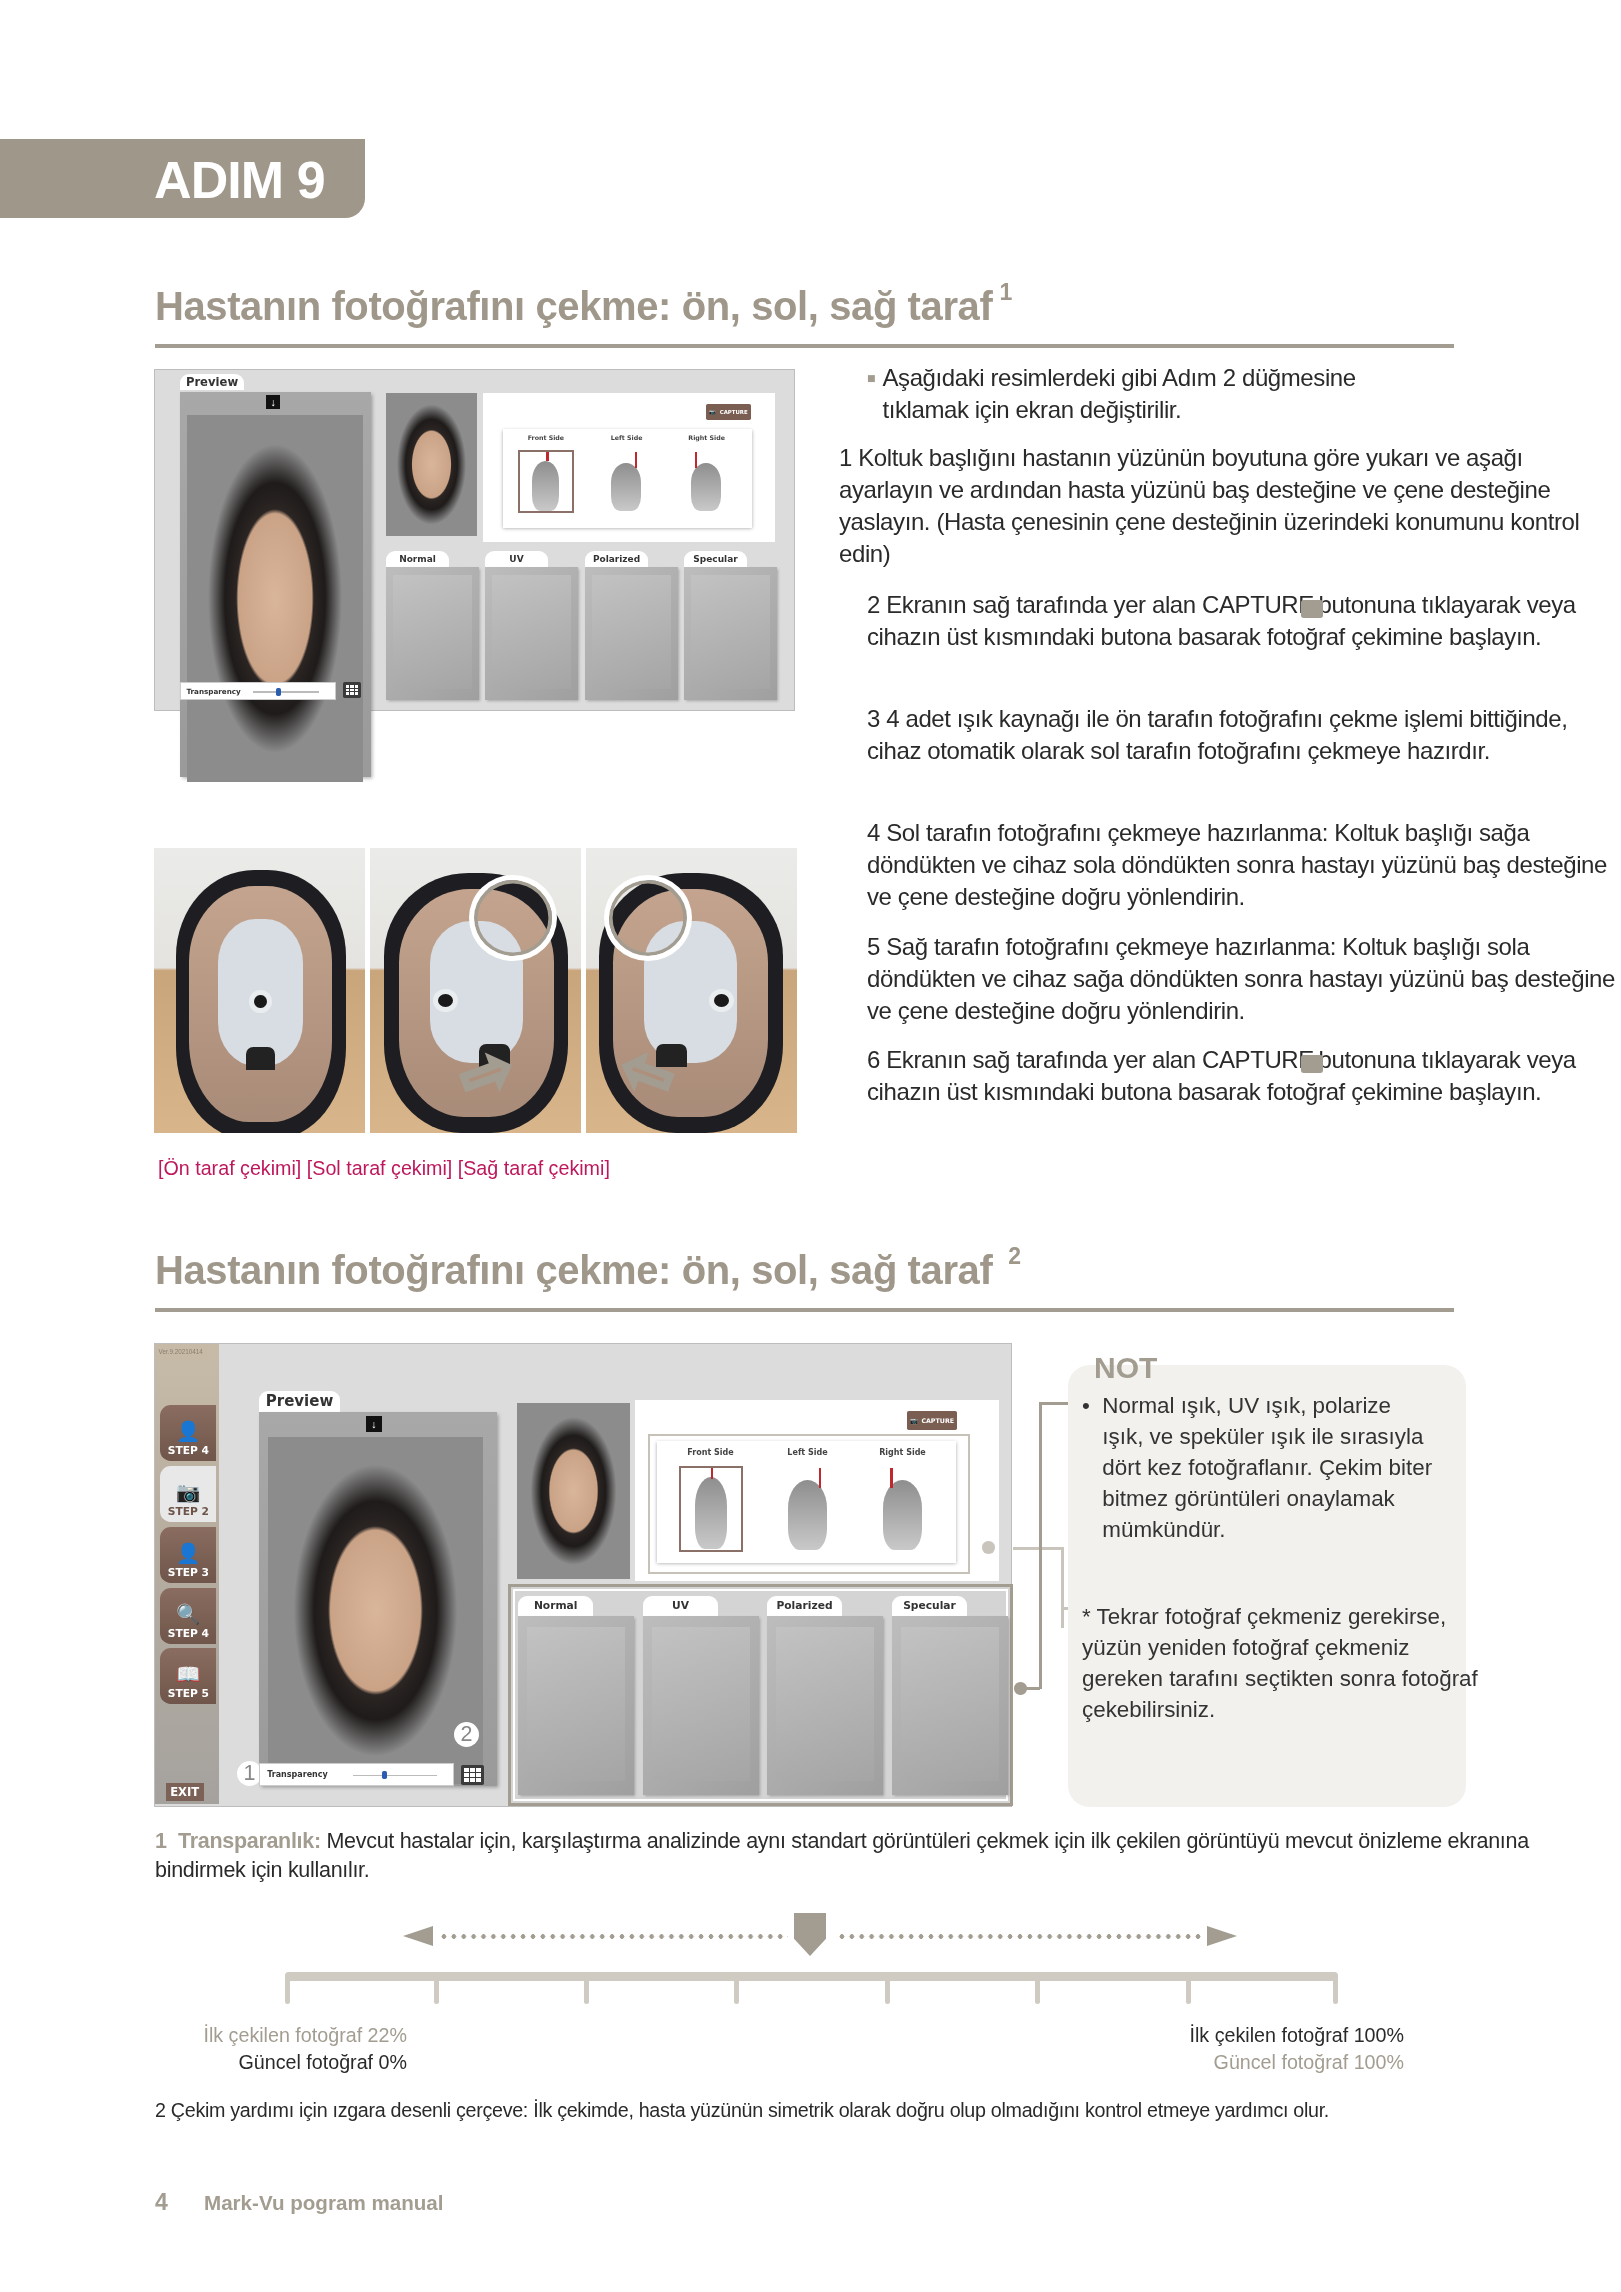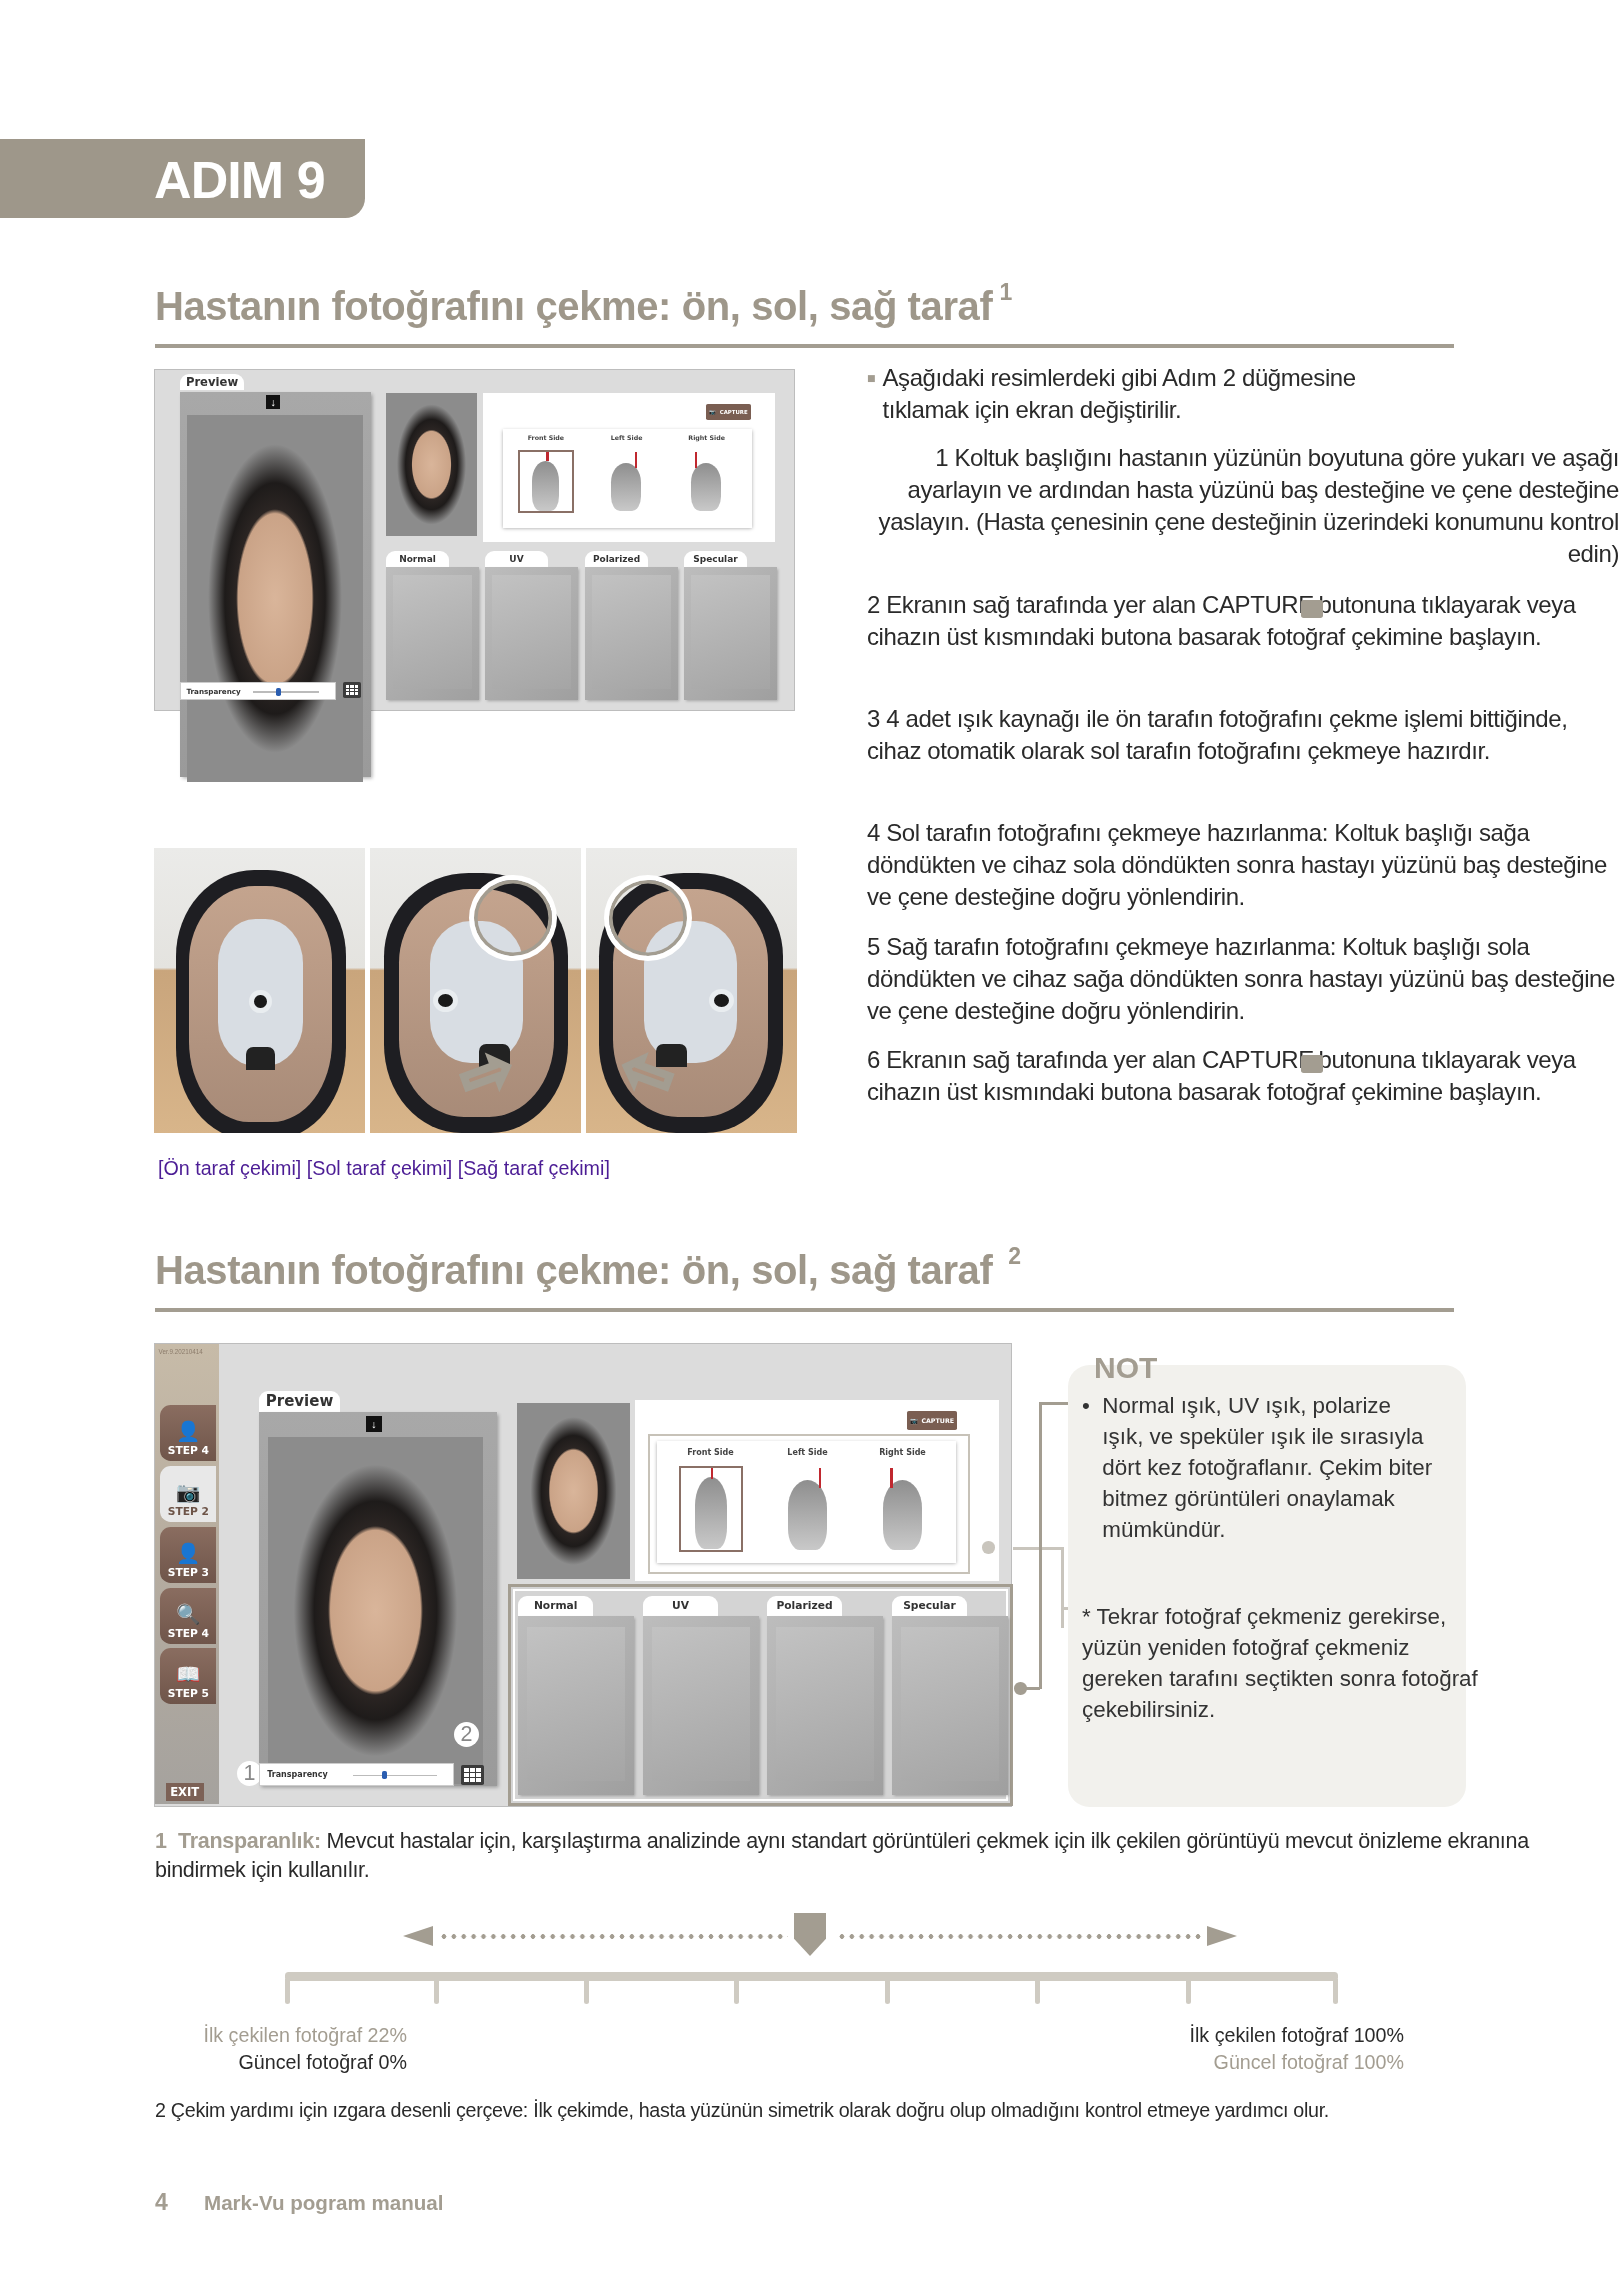--- a/index.html
+++ b/index.html
@@ -31,21 +31,21 @@
   .light-card .inner { position: absolute; left: 8%; right: 8%; top: 6%; bottom: 8%; background: linear-gradient(160deg,#c2c2c2,#a5a5a5); }
   .trans-bar { position: absolute; background: #fff; border: 0.9px solid #ccc; display: flex; align-items: center; font-weight: bold; color: #333; font-family: "DejaVu Sans", sans-serif; }
   .slider-track { position: absolute; height: 1.8px; background: #bbb; }
   .slider-knob { position: absolute; width: 4.5px; height: 8px; background: #2a5db0; border-radius: 1.8px; }
   .grid-btn { position: absolute; background: #3b3b3b; border-radius: 1.8px; display: grid; grid-template-columns: repeat(3,1fr); gap: 0.9px; padding: 2.7px; }
   .grid-btn i { background: #fff; display: block; }
 
   
   .para { position: absolute; font-size: 24px; line-height: 32px; color: #2a2a2a; letter-spacing: -0.4px; margin-left: 39px; }
   .cam-inline { display: inline-block; width: 21.5px; height: 18px; background: #a39d91; border-radius: 2.7px; vertical-align: -5.4px; margin: 0 -10.7px 0 -12.5px; position: relative; }
-  .caption { font-size: 19.7px; color: #4c1d95; }
+  .caption { font-size: 19.7px; color: #be185d; }
 
   
   .photo { position: absolute; background: linear-gradient(#ebebe9 0%, #e4e3df 42%, #c9a57c 43%, #d8b58a 100%); overflow: hidden; }
   .device { position: absolute; border-radius: 46% 46% 42% 42% / 32% 32% 34% 34%; background: #1e1e22; }
   .device .ring { position: absolute; left: 8%; right: 8%; top: 6%; bottom: 6%; border-radius: 46% 46% 42% 42% / 32% 32% 34% 34%; background: linear-gradient(#c4a48e,#a88b78); }
   .device .hole { position: absolute; left: 20%; right: 20%; top: 14%; bottom: 24%; border-radius: 44% 44% 44% 44% / 30% 30% 30% 30%; background: #d8dde3; }
   .device .lens { position: absolute; left: 42%; top: 44%; width: 16%; height: 10%; border-radius: 50%; background: #1a1a1a; border: 5.4px solid #e9edf0; }
   .device .chin { position: absolute; left: 40%; width: 20%; bottom: 22%; height: 10%; background: #222; border-radius: 7.2px 7.2px 0 0; }
   .circle-hl { position: absolute; border: 5.4px solid #fff; border-radius: 50%; box-shadow: 0 0 0 3.6px #a39d91 inset; }
   .arrow-hl { position: absolute; color: #fff; font-size: 63px; font-weight: bold; -webkit-text-stroke: 2.7px #a39d91; }
@@ -161,21 +161,21 @@
     </div>
   <div class="tab-label" style="left:529px; top:181px; width:63px; height:16px; font-size:9px; line-height:16px;">Specular</div>
   <div class="light-card" style="left:529px; top:197px; width:93px; height:133px;">
       <div class="inner"></div>
     </div>
 </div>
 
 <div class="para" style="left:828px; top:362px; width:734px;">
   <span style="color:#a39d91; font-size:14.3px; vertical-align:3.6px; margin-right:7.2px;">■</span><span style="display:inline-block; width:555px; vertical-align:top;">Aşağıdaki resimlerdeki gibi Adım 2 düğmesine tıklamak için ekran değiştirilir.</span>
 </div>
-<div class="para" style="left:828px; top:442px; width:752px;text-align:right;">1 Koltuk başlığını hastanın yüzünün boyutuna göre yukarı ve aşağı ayarlayın ve ardından hasta yüzünü baş desteğine ve çene desteğine yaslayın. (Hasta çenesinin çene desteğinin üzerindeki konumunu kontrol edin)</div>
+<div class="para" style="left:800px; top:442px; width:752px;">1 Koltuk başlığını hastanın yüzünün boyutuna göre yukarı ve aşağı ayarlayın ve ardından hasta yüzünü baş desteğine ve çene desteğine yaslayın. (Hasta çenesinin çene desteğinin üzerindeki konumunu kontrol edin)</div>
 <div class="para" style="left:828px; top:589px; width:752px;">
   <span>2 Ekranın sağ tarafında yer alan CAPTURE</span><span class="cam-inline"></span><span> butonuna tıklayarak veya cihazın üst kısmındaki butona basarak fotoğraf çekimine başlayın.</span>
 </div>
 <div class="para" style="left:828px; top:703px; width:734px;">3 4 adet ışık kaynağı ile ön tarafın fotoğrafını çekme işlemi bittiğinde, cihaz otomatik olarak sol tarafın fotoğrafını çekmeye hazırdır.</div>
 <div class="para" style="left:828px; top:817px; width:761px;">4 Sol tarafın fotoğrafını çekmeye hazırlanma: Koltuk başlığı sağa döndükten ve cihaz sola döndükten sonra hastayı yüzünü baş desteğine ve çene desteğine doğru yönlendirin.</div>
 <div class="para" style="left:828px; top:931px; width:761px;">5 Sağ tarafın fotoğrafını çekmeye hazırlanma: Koltuk başlığı sola döndükten ve cihaz sağa döndükten sonra hastayı yüzünü baş desteğine ve çene desteğine doğru yönlendirin.</div>
 <div class="para" style="left:828px; top:1044px; width:752px;">
   <span>6 Ekranın sağ tarafında yer alan CAPTURE</span><span class="cam-inline"></span><span> butonuna tıklayarak veya cihazın üst kısmındaki butona basarak fotoğraf çekimine başlayın.</span>
 </div>
 

